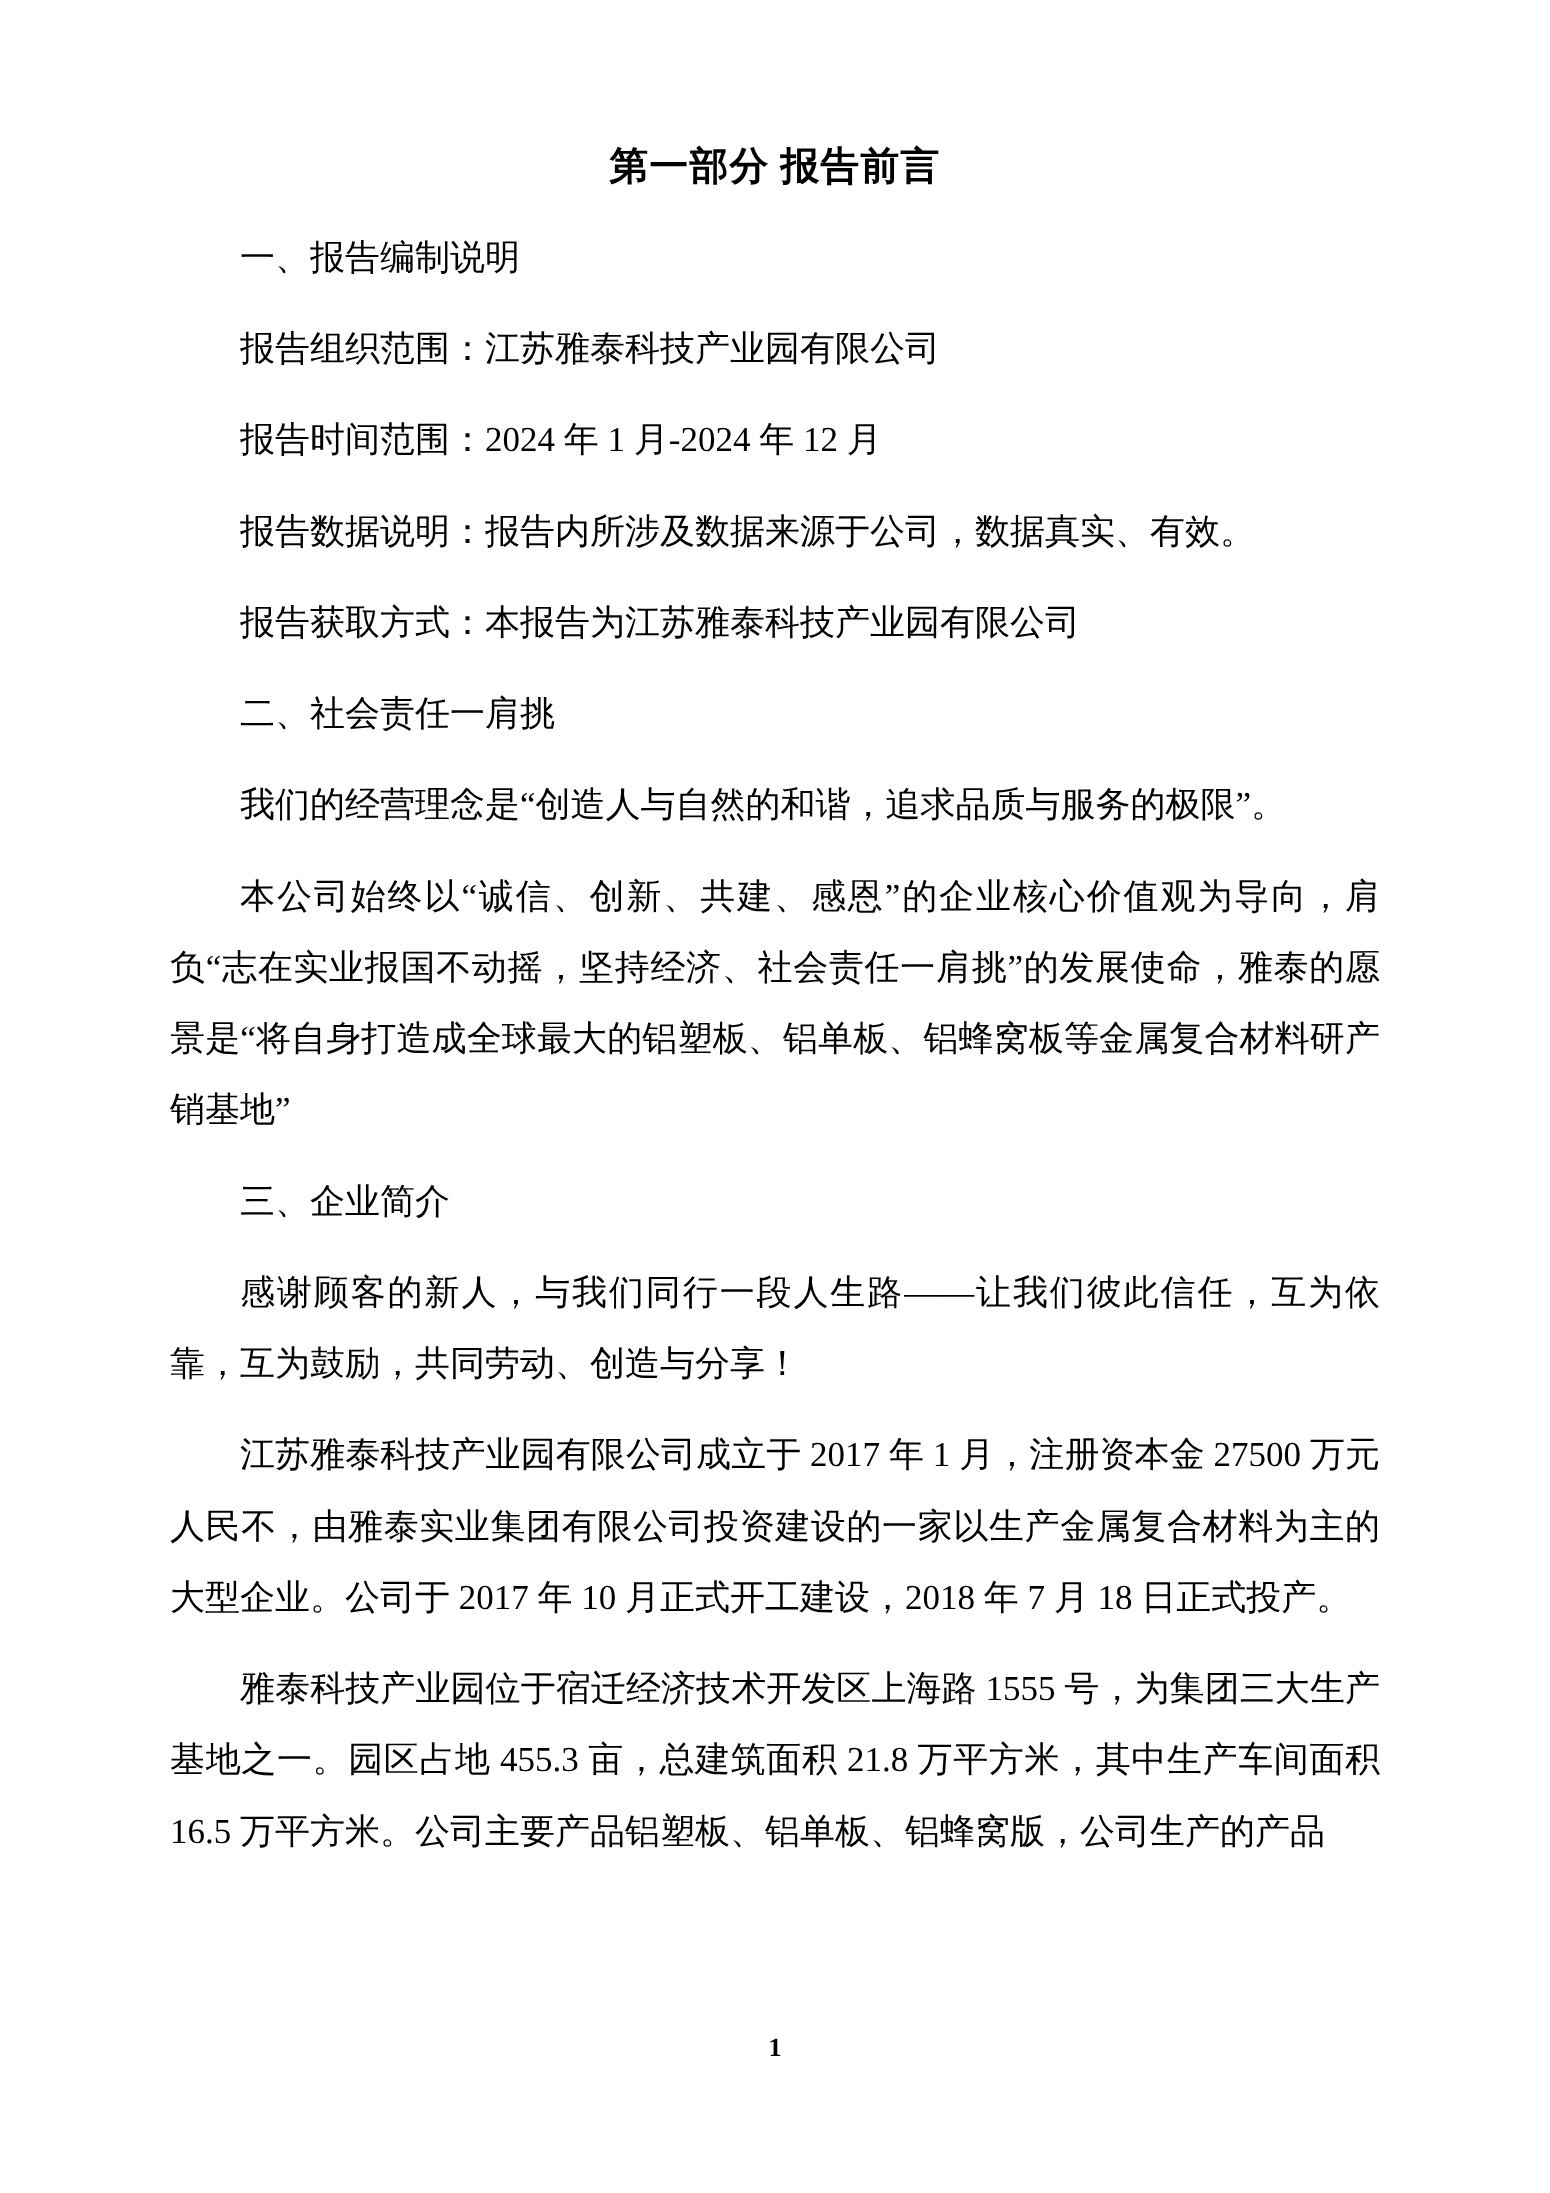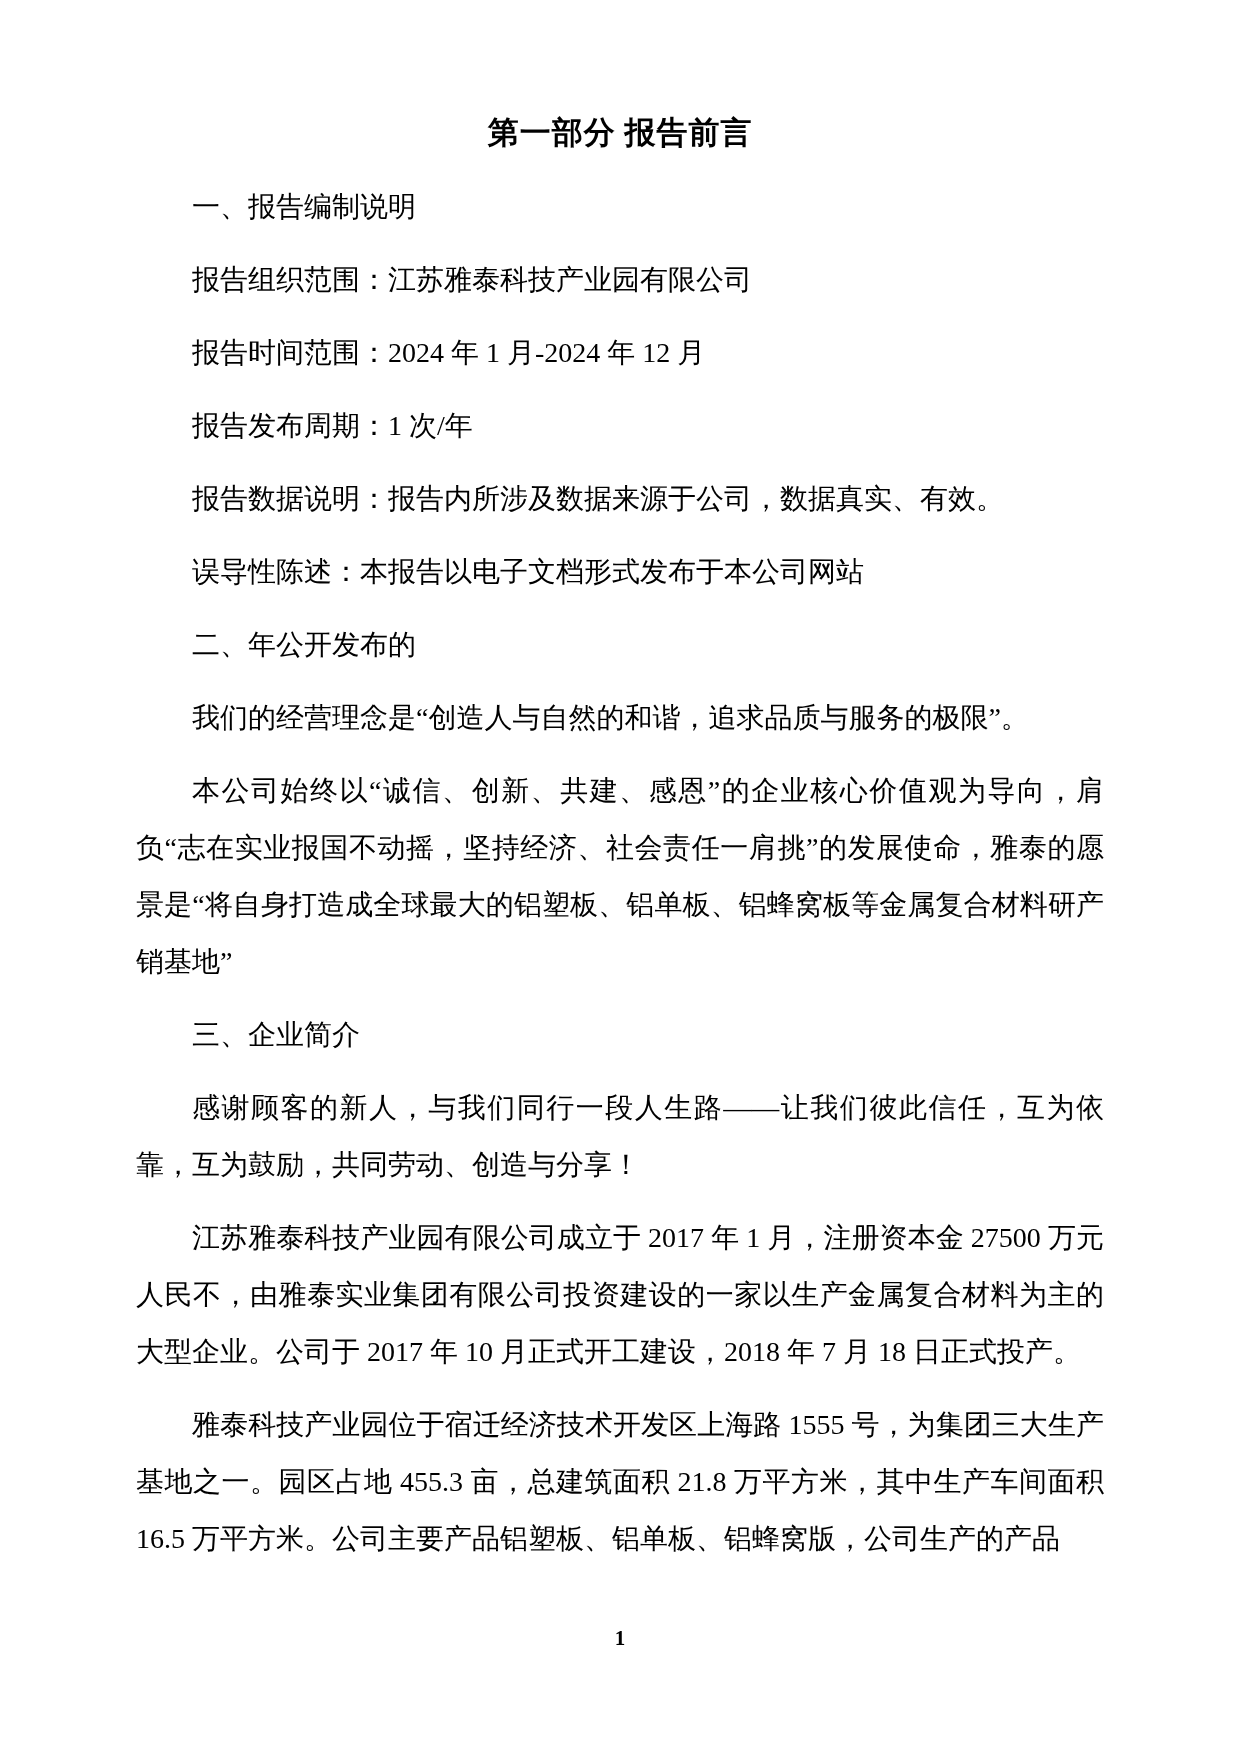--- a/index.html
+++ b/index.html
@@ -50,24 +50,23 @@
 </style>
 </head>
 <body>
 
 <div class="page">
   <div class="content">
     <h1 class="doc-title">第一部分 报告前言</h1>
     <p>一、报告编制说明</p>
     <p>报告组织范围：江苏雅泰科技产业园有限公司</p>
     <p>报告时间范围：2024 年 1 月-2024 年 12 月</p>
-    <p>报告发布周期：1 次/年</p>
     <p>报告数据说明：报告内所涉及数据来源于公司，数据真实、有效。</p>
-    <p>误导性陈述：本报告以电子文档形式发布于本公司网站</p>
-    <p>二、年公开发布的</p>
+    <p>报告获取方式：本报告为江苏雅泰科技产业园有限公司</p>
+    <p>二、社会责任一肩挑</p>
     <p>我们的经营理念是“创造人与自然的和谐，追求品质与服务的极限”。</p>
     <p>本公司始终以“诚信、创新、共建、感恩”的企业核心价值观为导向，肩负“志在实业报国不动摇，坚持经济、社会责任一肩挑”的发展使命，雅泰的愿景是“将自身打造成全球最大的铝塑板、铝单板、铝蜂窝板等金属复合材料研产销基地”</p>
     <p>三、企业简介</p>
     <p>感谢顾客的新人，与我们同行一段人生路——让我们彼此信任，互为依靠，互为鼓励，共同劳动、创造与分享！</p>
     <p>江苏雅泰科技产业园有限公司成立于 2017 年 1 月，注册资本金 27500 万元人民不，由雅泰实业集团有限公司投资建设的一家以生产金属复合材料为主的大型企业。公司于 2017 年 10 月正式开工建设，2018 年 7 月 18 日正式投产。</p>
     <p>雅泰科技产业园位于宿迁经济技术开发区上海路 1555 号，为集团三大生产基地之一。园区占地 455.3 亩，总建筑面积 21.8 万平方米，其中生产车间面积 16.5 万平方米。公司主要产品铝塑板、铝单板、铝蜂窝版，公司生产的产品</p>
   </div>
   <div class="page-number">1</div>
 </div>
 

